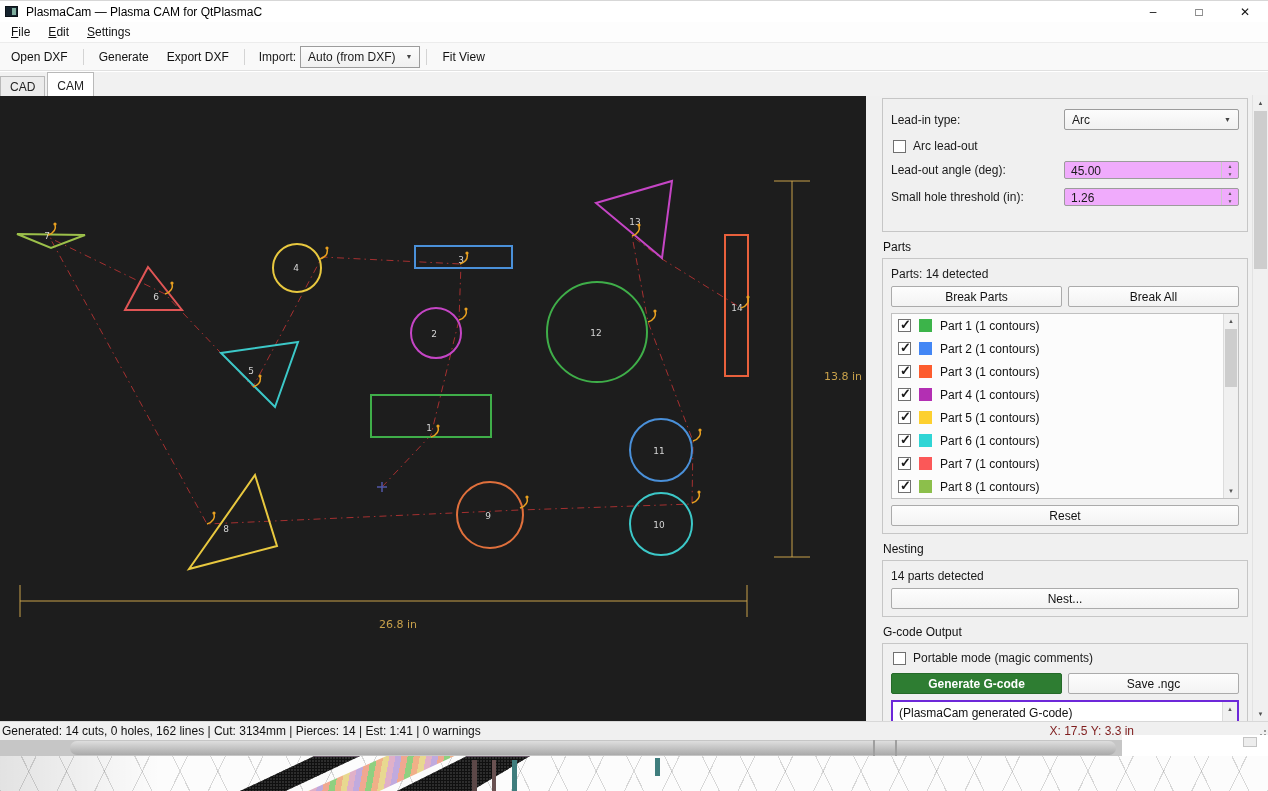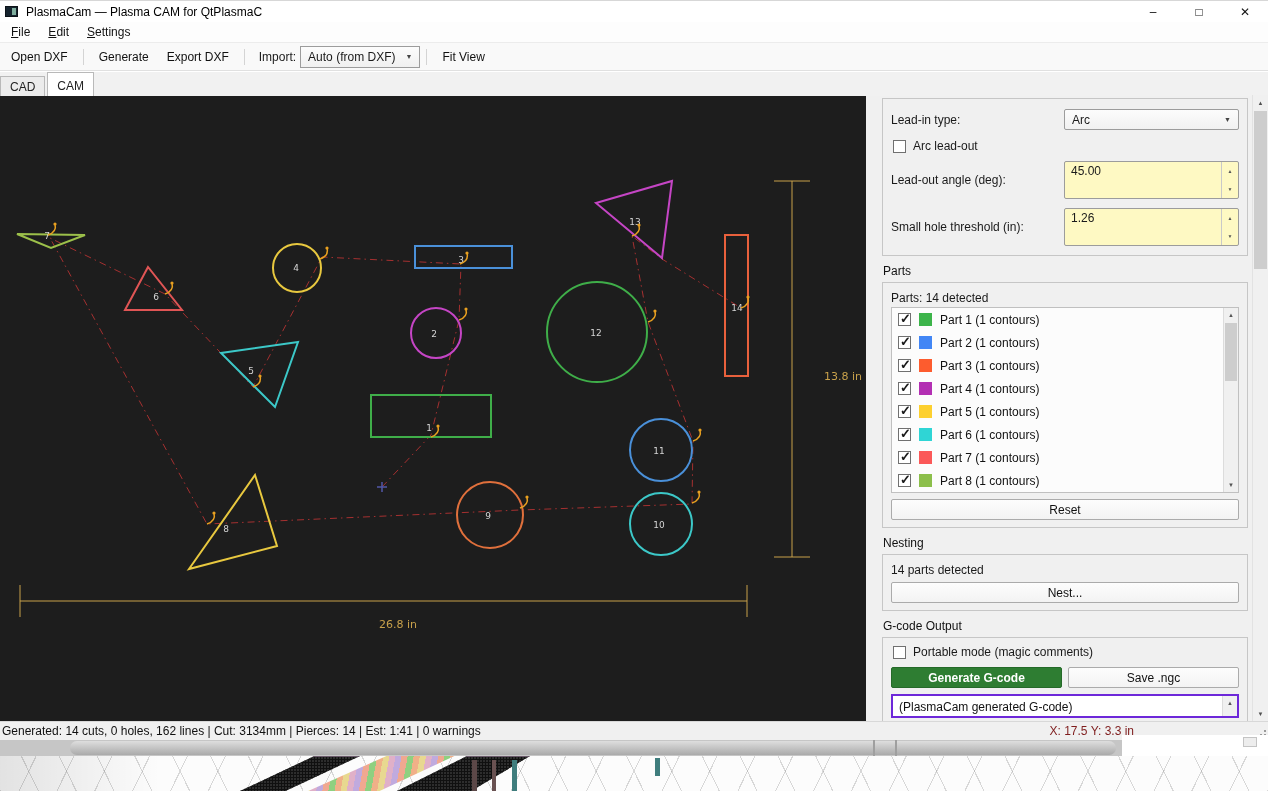--- a/index.html
+++ b/index.html
@@ -34,25 +34,25 @@
   .tab.active { background:#fff; height:24px; padding-top:6px; }
 
   
   .canvas-area { position:absolute; top:96px; left:0; width:866px; height:625px; background:#1d1d1d; }
 
   
   .right-panel { position:absolute; top:96px; left:866px; width:386px; height:625px; background:#f0f0f0; overflow:hidden; padding:1px 4px 0 16px; }
   .groupbox { border:1px solid #c6c6c6; background:#f0f0f0; padding:7px 8px; }
   .group-label { margin:8px 0 4px 1px; color:#111; }
   .prow { display:flex; align-items:center; justify-content:space-between; margin:3px 0 9px 0; }
-  .prow:last-child { margin-bottom:2px; }
+  .prow:last-child { margin-bottom:18px; }
   .ctrl { width:175px; }
   .combo2 { display:flex; align-items:center; justify-content:space-between; border:1px solid #9c9c9c; border-radius:2px; background:linear-gradient(#fcfcfc,#f1f1f1); height:21px; padding:0 7px; }
   .combo2 .arrow { font-size:7px; color:#444; }
-  .spin { display:flex; border:1px solid #9c9c9c; border-radius:2px; background:#fef9c3; height:38px; }
+  .spin { display:flex; border:1px solid #9c9c9c; border-radius:2px; background:#f0abfc; height:18px; }
   .spin .val { flex:1; padding:2px 6px; }
   .spin .arrows { width:17px; border-left:1px solid #c9c9c9; display:flex; flex-direction:column; }
   .spin .arrows span { flex:1; display:flex; align-items:center; justify-content:center; font-size:5px; color:#555; }
   .cbrow { display:flex; align-items:center; gap:7px; margin:2px 0 8px 2px; }
   .cb { width:13px; height:13px; min-width:13px; border:1px solid #707070; background:#fff; position:relative; display:inline-block; }
   .cb.checked::after { content:"✓"; position:absolute; top:-3px; left:1px; font-size:13px; font-weight:bold; color:#1a1a1a; }
   .btn { background:linear-gradient(#fdfdfd,#f3f3f3); border:1px solid #ababab; border-radius:2px; height:21px; display:flex; align-items:center; justify-content:center; color:#111; }
   .btn-row { display:flex; gap:6px; margin:5px 0 6px 0; }
   .btn-row .btn { flex:1; }
   .parts-list { background:#fcfcfc; border:1px solid #c0c0c0; height:186px; position:relative; overflow:hidden; margin-bottom:6px; }
@@ -247,20 +247,24 @@
               <span>▲</span>
               <span>▼</span>
             </span>
         </span>
       </div>
     </div>
 
     <div class="group-label">Parts</div>
     <div class="groupbox">
       <div style="margin:1px 0 2px 0;">Parts: 14 detected</div>
+      <div class="btn-row">
+        <span class="btn">Break Parts</span>
+        <span class="btn">Break All</span>
+      </div>
       <div class="parts-list">
         <div class="part-row">
             <span class="cb checked"></span>
             <span class="swatch" style="background: rgb(60, 180, 74);"></span>
             <span class="part-label">Part 1 (1 contours)</span>
           </div>
           <div class="part-row">
             <span class="cb checked"></span>
             <span class="swatch" style="background: rgb(66, 134, 245);"></span>
             <span class="part-label">Part 2 (1 contours)</span>

